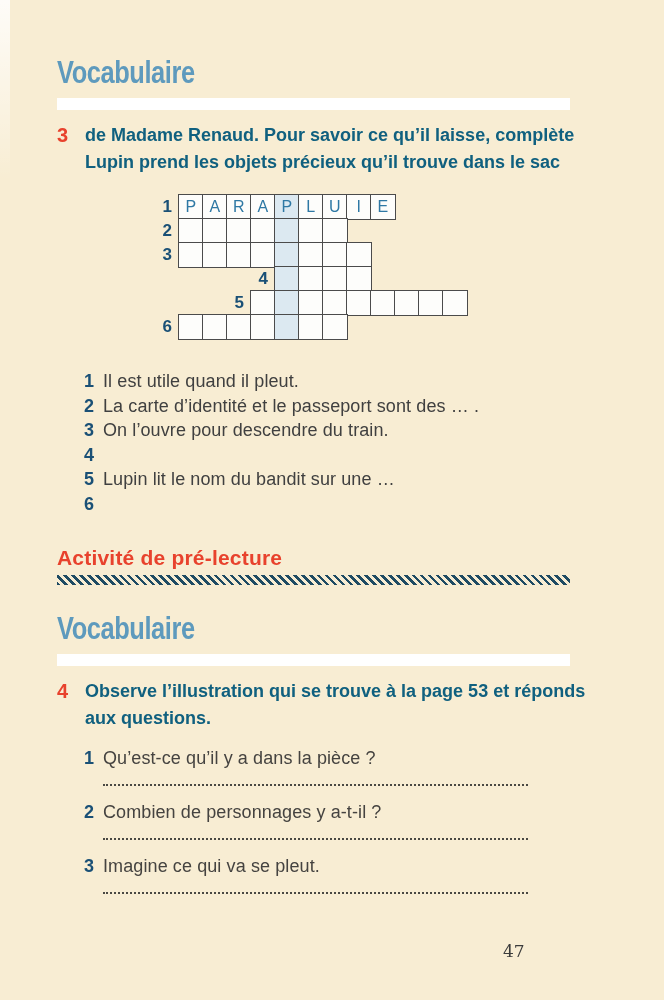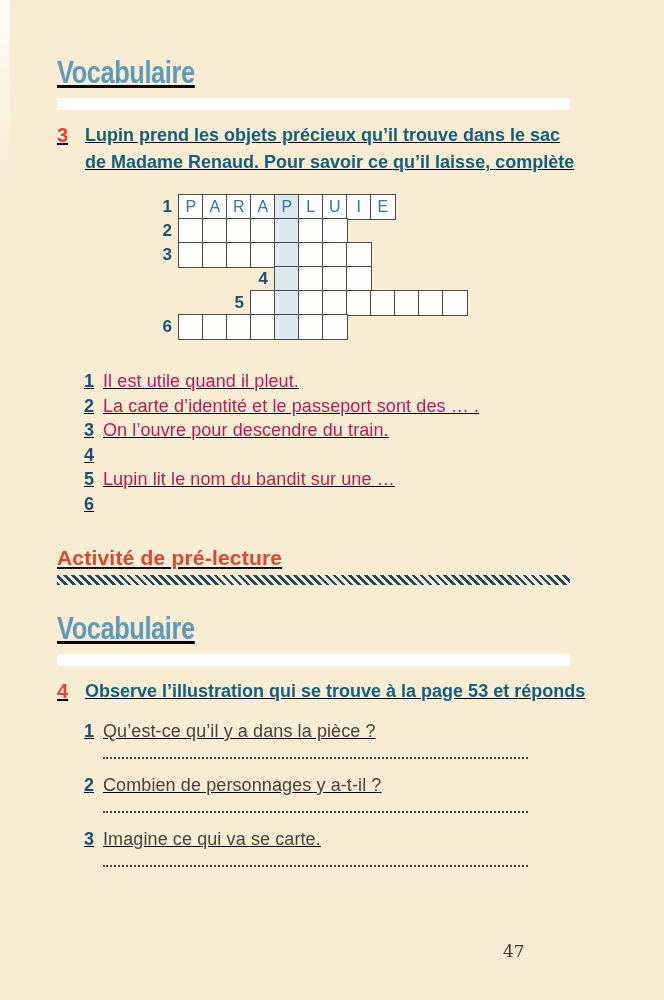--- a/index.html
+++ b/index.html
@@ -2,21 +2,21 @@
 <html><head>
 <meta charset="utf-8">
 <style>
   html,body{margin:0;padding:0;}
   body{
     width:664px;height:1000px;
     background:#f8edd3;
     font-family:"Liberation Sans", sans-serif;
     overflow:hidden;
   }
-  .page{position:relative;width:549px;height:1000px;text-decoration:underline;}
+  .page{position:relative;width:549px;height:1000px;}
 
   .edge-light{
     position:absolute;left:0;top:0;width:10px;height:180px;
     background:linear-gradient(to bottom, rgba(255,255,255,.85), rgba(255,255,255,0));
     pointer-events:none;
   }
 
   .vocab-heading{
     margin:0 0 0 57px;
     padding-top:56px;
@@ -62,21 +62,21 @@
   }
   .cw-cell.shaded{background:#dce9f1;}
   .cw-label{
     position:absolute;width:18px;text-align:right;
     font-weight:bold;font-size:17px;color:#1a5076;line-height:24px;
   }
 
   .clues{margin:27px 0 0 84px;padding:0;list-style:none;width:480px;}
   .clues li{display:flex;line-height:24.5px;font-size:18px;}
   .clue-num{color:#1a5076;font-weight:bold;width:19px;flex:0 0 19px;}
-  .clue-text{color:#be185d;letter-spacing:.1px;}
+  .clue-text{color:#404040;letter-spacing:.1px;}
 
   .divider-heading{
     margin:30px 0 0 57px;
     font-size:21px;font-weight:bold;color:#e8422d;
     line-height:24px;letter-spacing:.2px;
   }
   .hatch-band{
     margin:5px 0 0 57px;width:513px;height:10px;
     background:repeating-linear-gradient(45deg,
       #1f4b63 0, #1f4b63 2.6px,
@@ -104,22 +104,22 @@
 <div class="page">
 
   <div class="edge-light"></div>
 
   <h2 class="vocab-heading">Vocabulaire</h2>
   <div class="white-bar"></div>
 
   <div class="exercise">
     <span class="ex-num">3</span>
     <div class="ex-text">
+      <div>de Madame Renaud. Pour savoir ce qu’il laisse, complète</div>
       <div>Lupin prend les objets précieux qu’il trouve dans le sac</div>
-      <div>de Madame Renaud. Pour savoir ce qu’il laisse, complète</div>
     </div>
   </div>
 
 
   <div class="crossword">
       <div class="cw-label" style="left: -24px; top: 1px;">1</div>
       <div class="cw-cell" style="left: 0px; top: 0px;">P</div>
       <div class="cw-cell" style="left: 24px; top: 0px;">A</div>
       <div class="cw-cell" style="left: 48px; top: 0px;">R</div>
       <div class="cw-cell" style="left: 72px; top: 0px;">A</div>
@@ -198,35 +198,36 @@
   <h3 class="divider-heading">Activité de pré-lecture</h3>
   <div class="hatch-band"></div>
 
   <h2 class="vocab-heading second">Vocabulaire</h2>
   <div class="white-bar"></div>
 
   <div class="exercise">
     <span class="ex-num">4</span>
     <div class="ex-text">
       <div>Observe l’illustration qui se trouve à la page 53 et réponds</div>
+      <div>aux questions.</div>
     </div>
   </div>
 
   <div class="questions">
       <div class="q-row">
         <span class="q-num">1</span>
         <span class="q-text">Qu’est-ce qu’il y a dans la pièce ?</span>
       </div>
       <div class="q-dots"></div>
       <div class="q-row">
         <span class="q-num">2</span>
         <span class="q-text">Combien de personnages y a-t-il ?</span>
       </div>
       <div class="q-dots"></div>
       <div class="q-row">
         <span class="q-num">3</span>
-        <span class="q-text">Imagine ce qui va se carte.</span>
+        <span class="q-text">Imagine ce qui va se pleut.</span>
       </div>
       <div class="q-dots"></div>
     </div>
 
   <div class="page-number">47</div>
 </div>
 
 </body></html>

